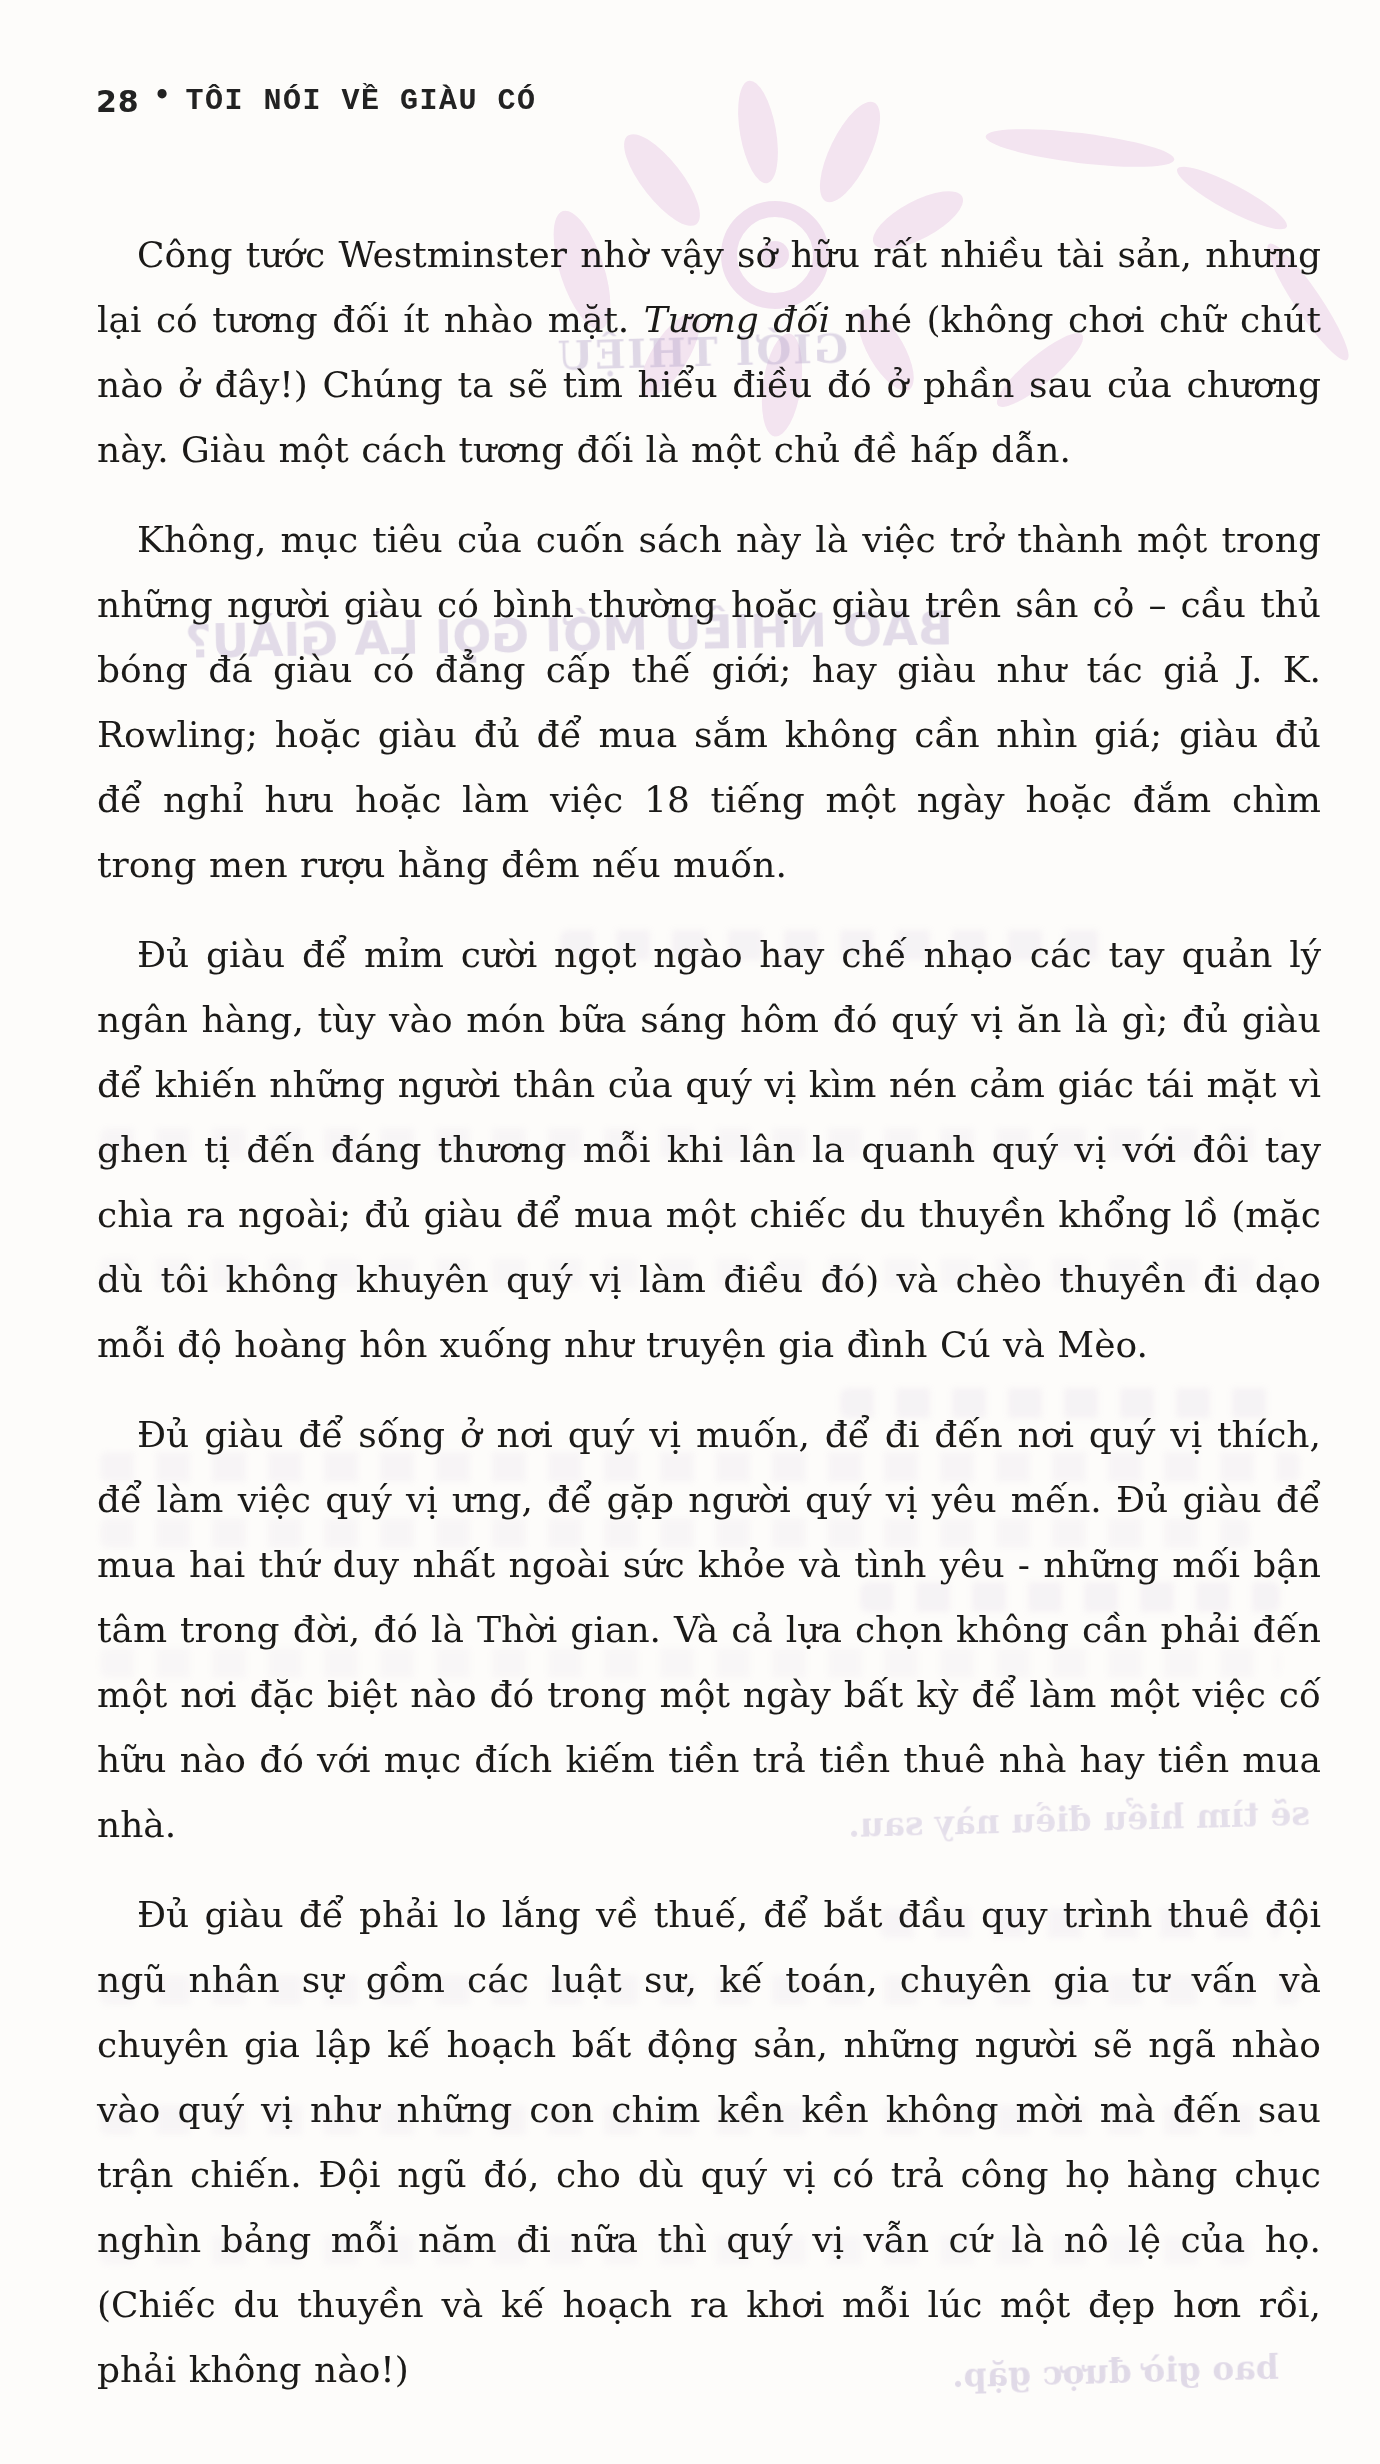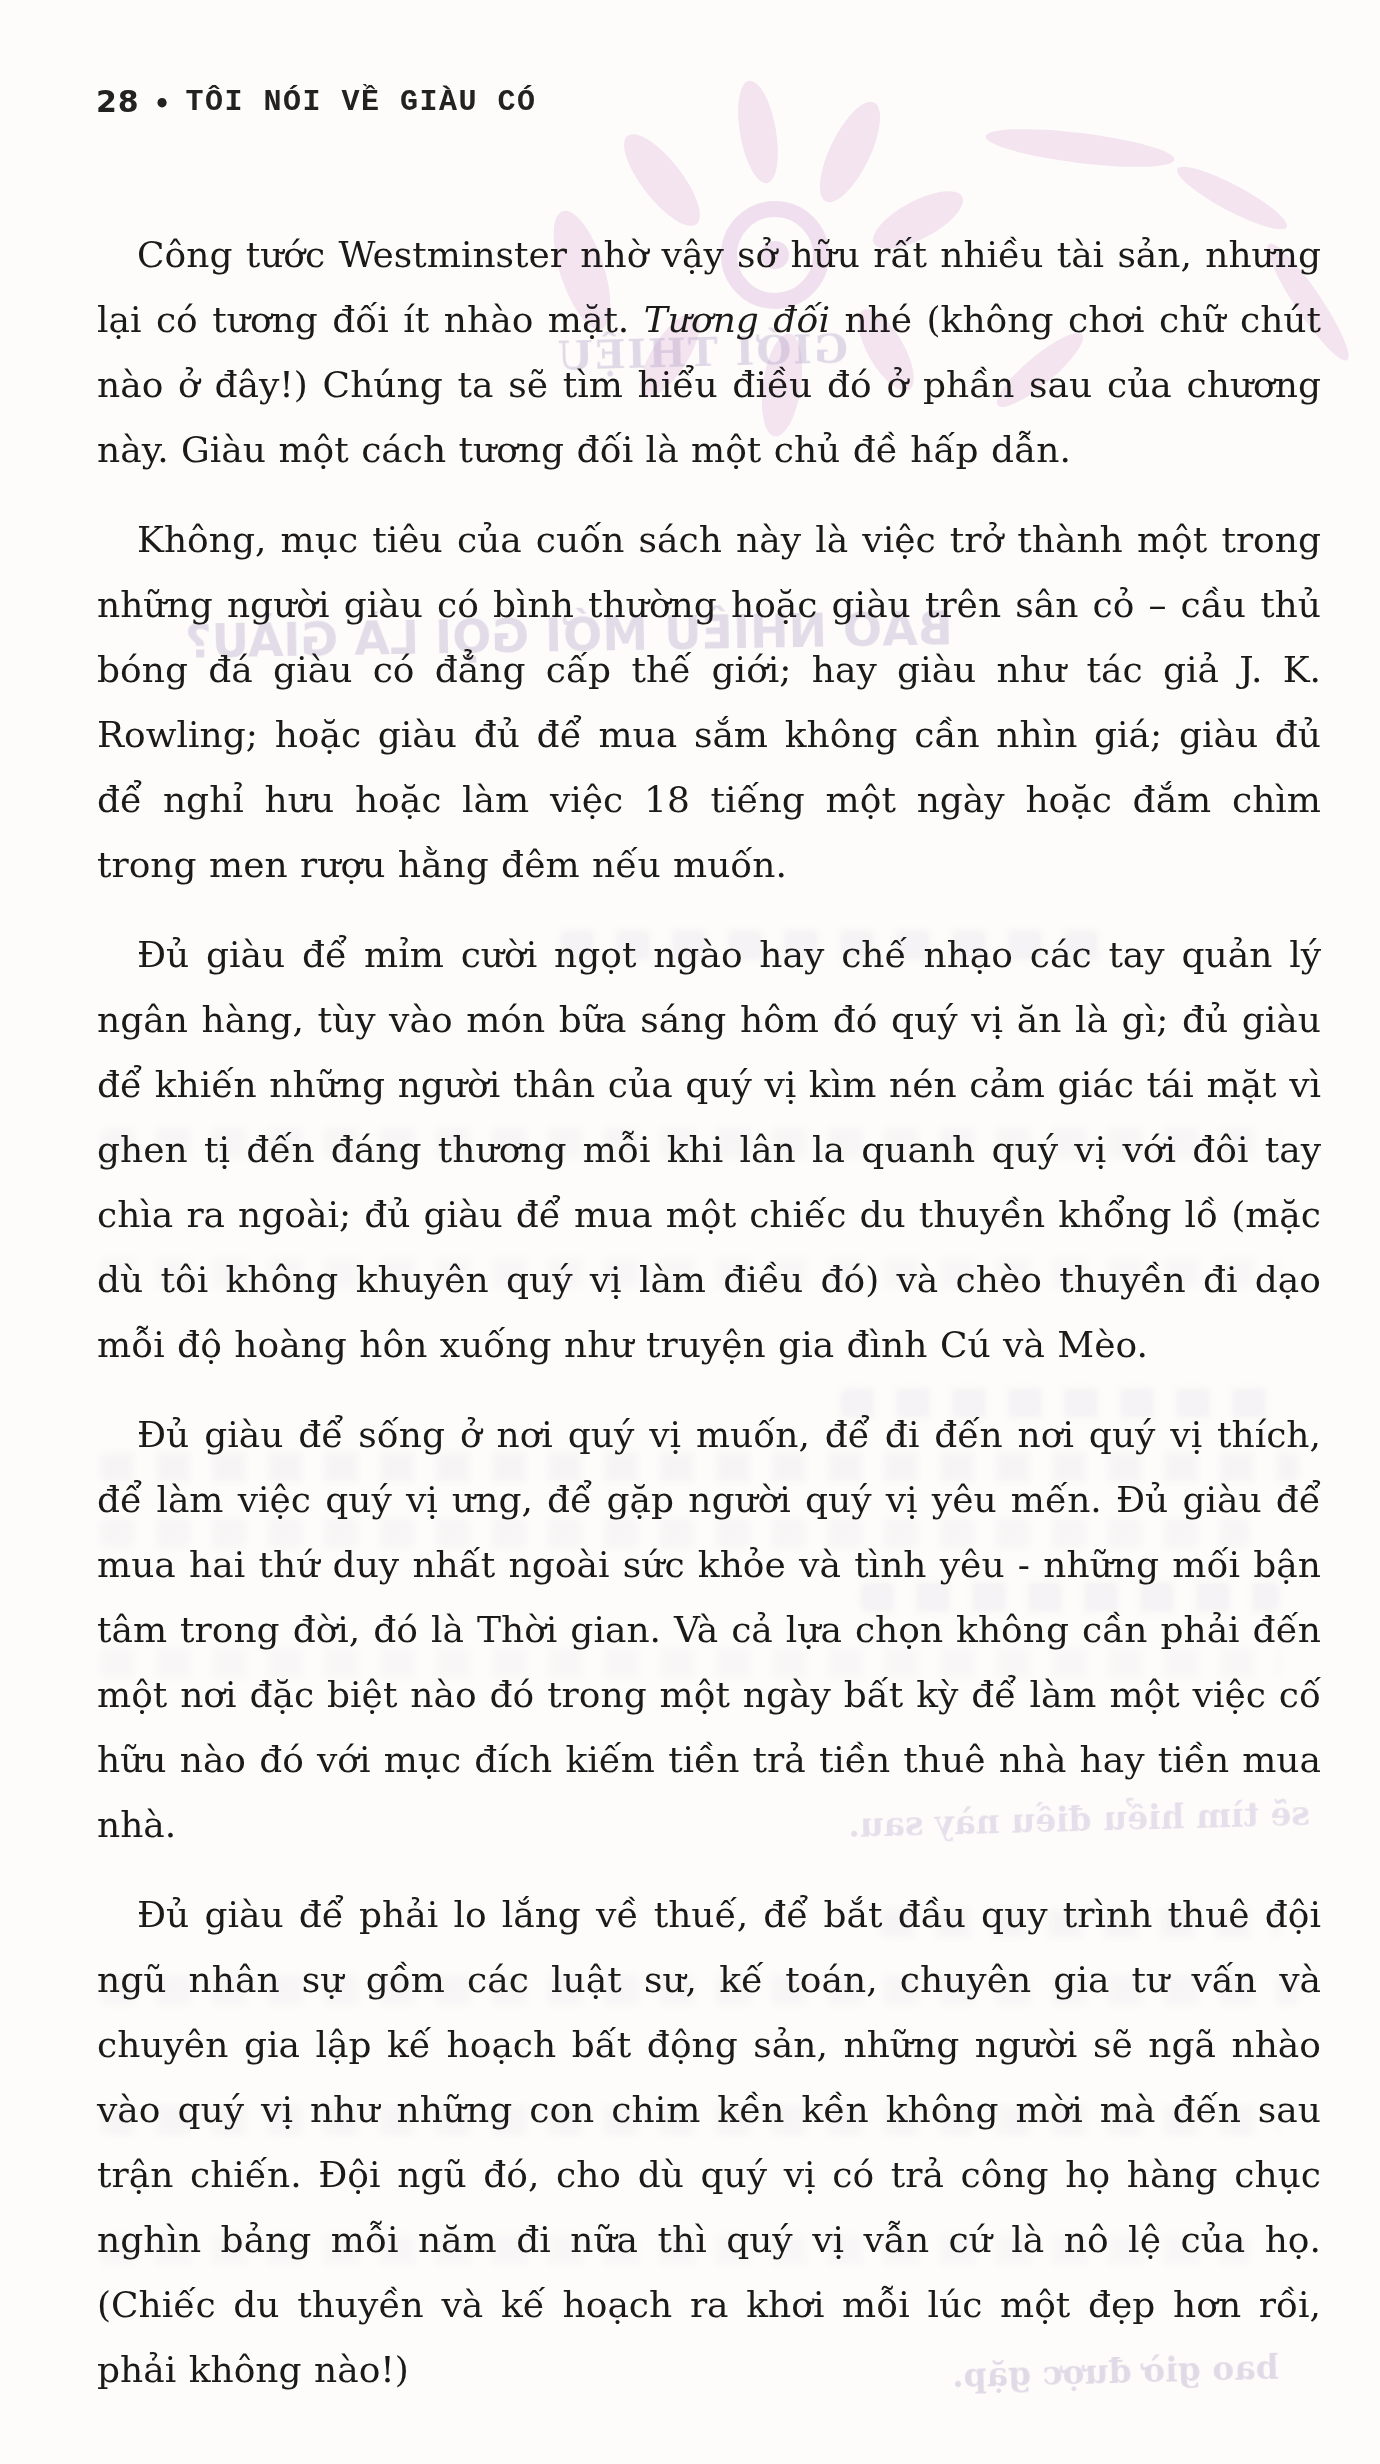--- a/index.html
+++ b/index.html
@@ -47,21 +47,21 @@
     opacity:.5;
   }
 
   
   .header{
     position:absolute;left:96px;top:84px;
     font-family:"DejaVu Sans","Liberation Sans",sans-serif;
     font-weight:700;color:#222;
     font-size:30px;letter-spacing:1px;
     z-index:2;
-    display:flex;align-items:flex-end;gap:14px;
+    display:flex;align-items:flex-start;gap:14px;
     white-space:nowrap;
   }
   .header .bullet{font-size:26px;line-height:1;transform:translateY(-2px);}
   .header .title{letter-spacing:1.5px;font-family:Liberation Mono, monospace;}
 
   
   .body-text{
     position:absolute;left:97px;top:222px;width:1224px;
     z-index:1;
     font-size:36px;line-height:65px;

